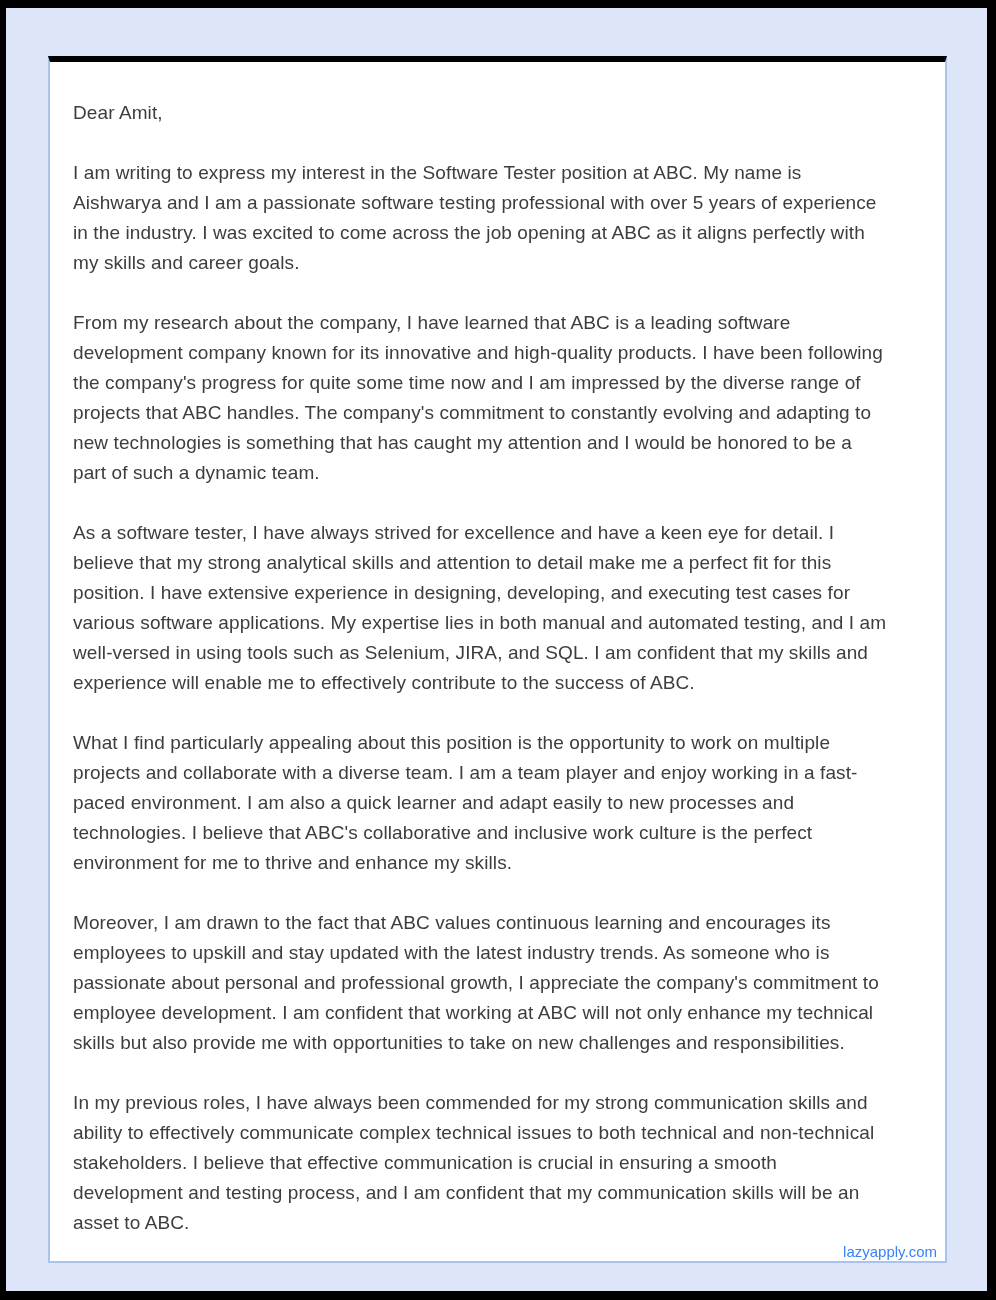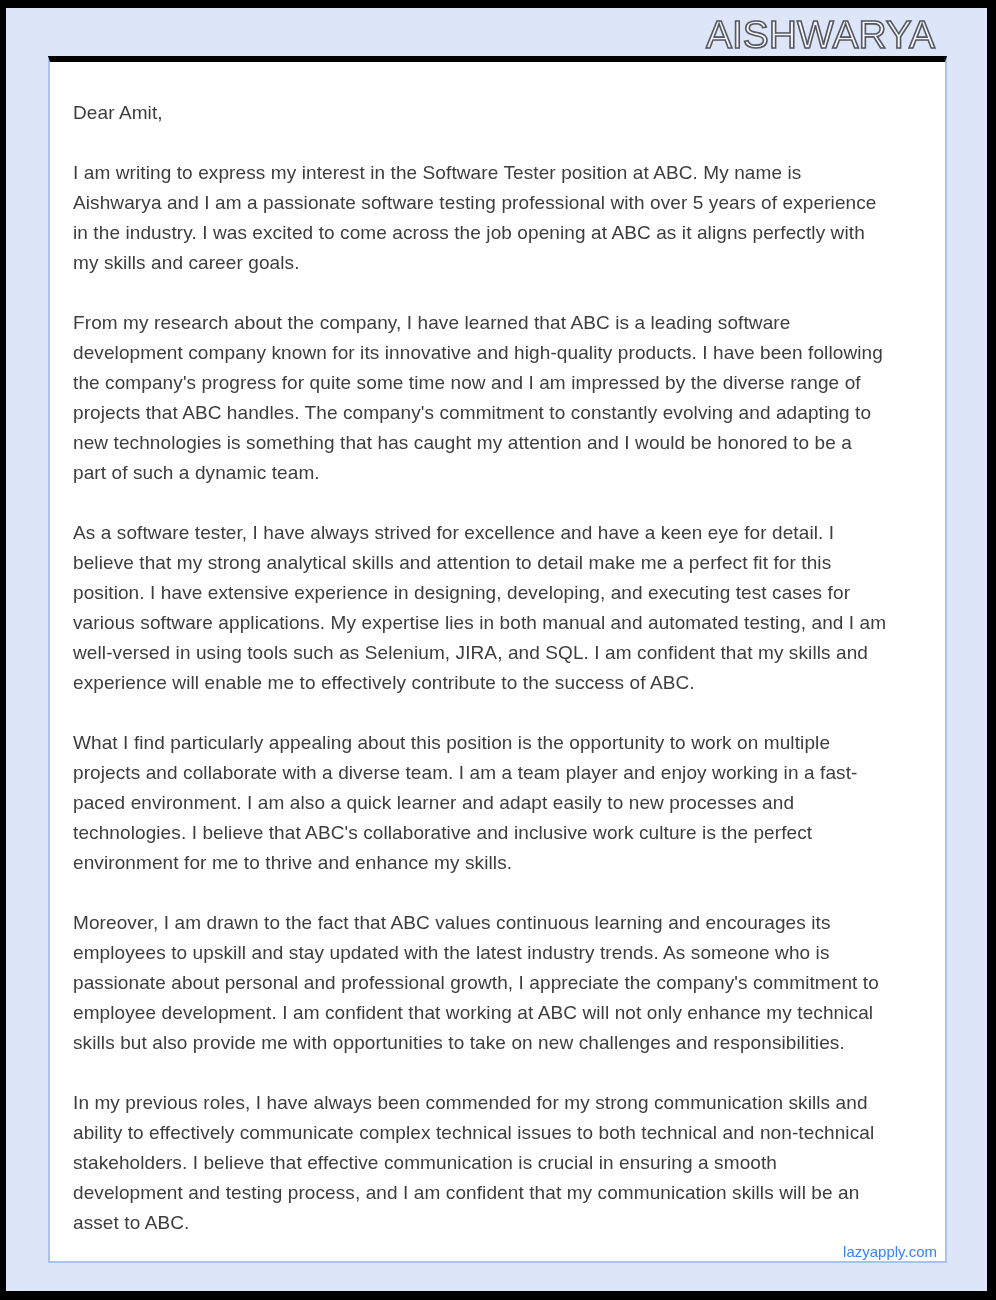--- a/index.html
+++ b/index.html
@@ -59,21 +59,20 @@
     color: #3b82f6;
     background: transparent;
     white-space: nowrap;
   }
 </style>
 </head>
 <body>
 
 <div class="page">
 
-  <div class="letterhead-name">AISHWARYA</div>
 
   <div class="document">
     <div class="letter-body">
       <p>Dear Amit,</p>
       <p>I am writing to express my interest in the Software Tester position at ABC. My name is Aishwarya and I am a passionate software testing professional with over 5 years of experience in the industry. I was excited to come across the job opening at ABC as it aligns perfectly with my skills and career goals.</p>
       <p>From my research about the company, I have learned that ABC is a leading software development company known for its innovative and high-quality products. I have been following the company's progress for quite some time now and I am impressed by the diverse range of projects that ABC handles. The company's commitment to constantly evolving and adapting to new technologies is something that has caught my attention and I would be honored to be a part of such a dynamic team.</p>
       <p>As a software tester, I have always strived for excellence and have a keen eye for detail. I believe that my strong analytical skills and attention to detail make me a perfect fit for this position. I have extensive experience in designing, developing, and executing test cases for various software applications. My expertise lies in both manual and automated testing, and I am well-versed in using tools such as Selenium, JIRA, and SQL. I am confident that my skills and experience will enable me to effectively contribute to the success of ABC.</p>
       <p>What I find particularly appealing about this position is the opportunity to work on multiple projects and collaborate with a diverse team. I am a team player and enjoy working in a fast-paced environment. I am also a quick learner and adapt easily to new processes and technologies. I believe that ABC's collaborative and inclusive work culture is the perfect environment for me to thrive and enhance my skills.</p>
       <p>Moreover, I am drawn to the fact that ABC values continuous learning and encourages its employees to upskill and stay updated with the latest industry trends. As someone who is passionate about personal and professional growth, I appreciate the company's commitment to employee development. I am confident that working at ABC will not only enhance my technical skills but also provide me with opportunities to take on new challenges and responsibilities.</p>
       <p>In my previous roles, I have always been commended for my strong communication skills and ability to effectively communicate complex technical issues to both technical and non-technical stakeholders. I believe that effective communication is crucial in ensuring a smooth development and testing process, and I am confident that my communication skills will be an asset to ABC.</p>

